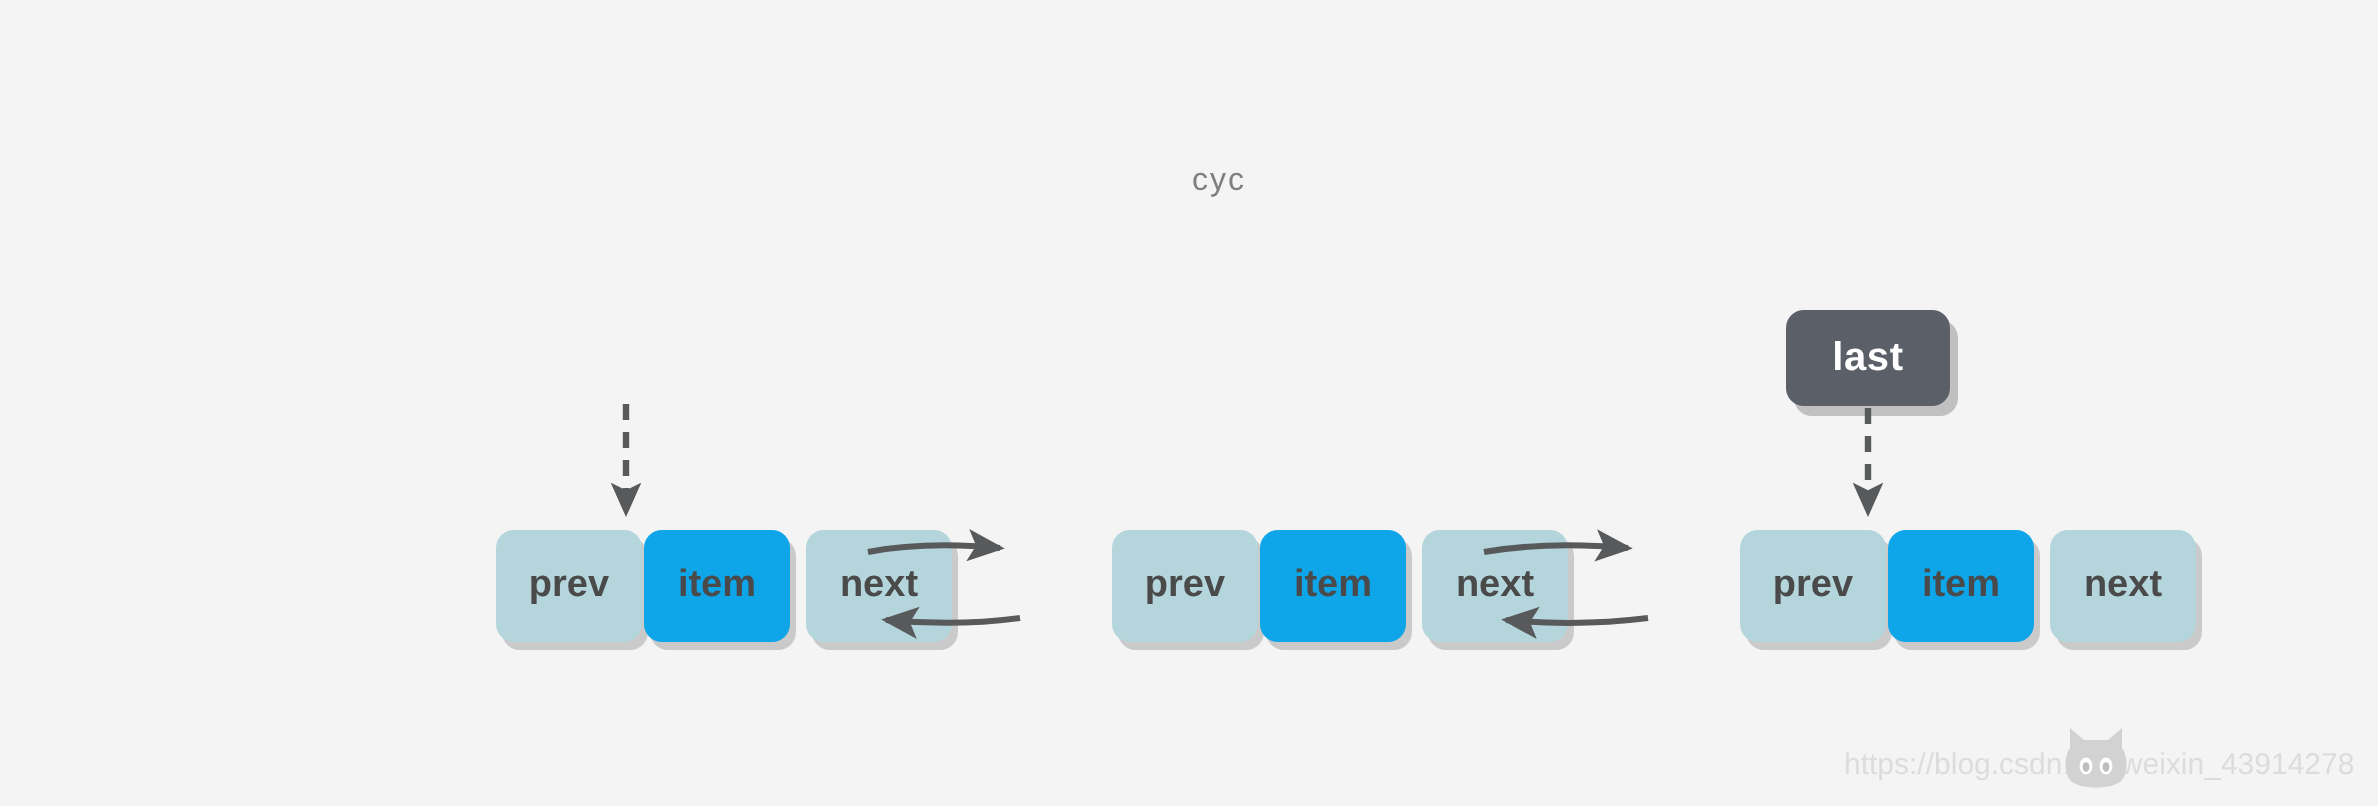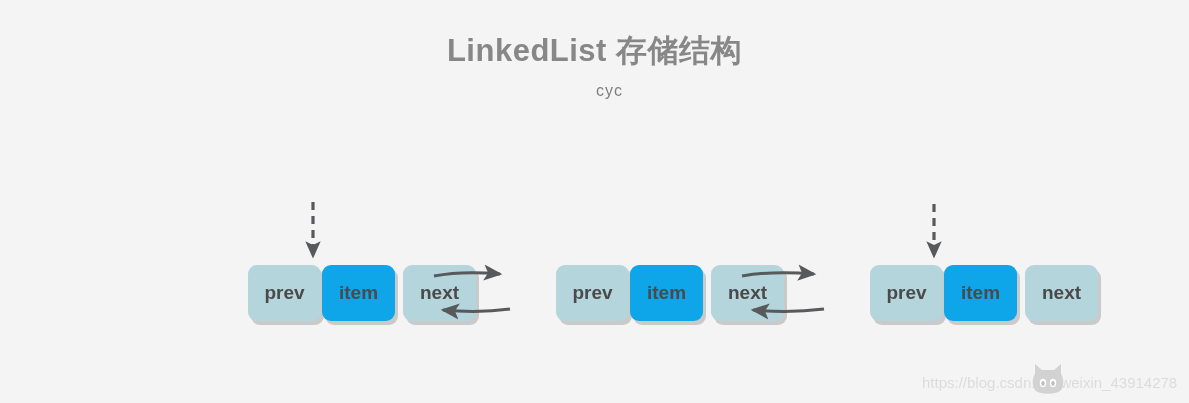--- a/index.html
+++ b/index.html
@@ -120,24 +120,26 @@
     top: 362px;
     width: 40px;
     height: 38px;
   }
 </style>
 </head>
 <body>
 
 <div id="canvas">
 
-  <div class="title">LinkedList 存储结构</div>
   <div class="subtitle">cyc</div>
 
 
+  <div class="ptr-box" style="left:893px; top:155px; width:82px;">
+    <span>last</span>
+  </div>
 
   <div class="cell blue" style="left:204px;">
     <span>prev</span>
   </div>
   <div class="cell rose" style="left:278px;">
     <span>item</span>
   </div>
   <div class="cell blue" style="left:359px;">
     <span>next</span>
   </div>

